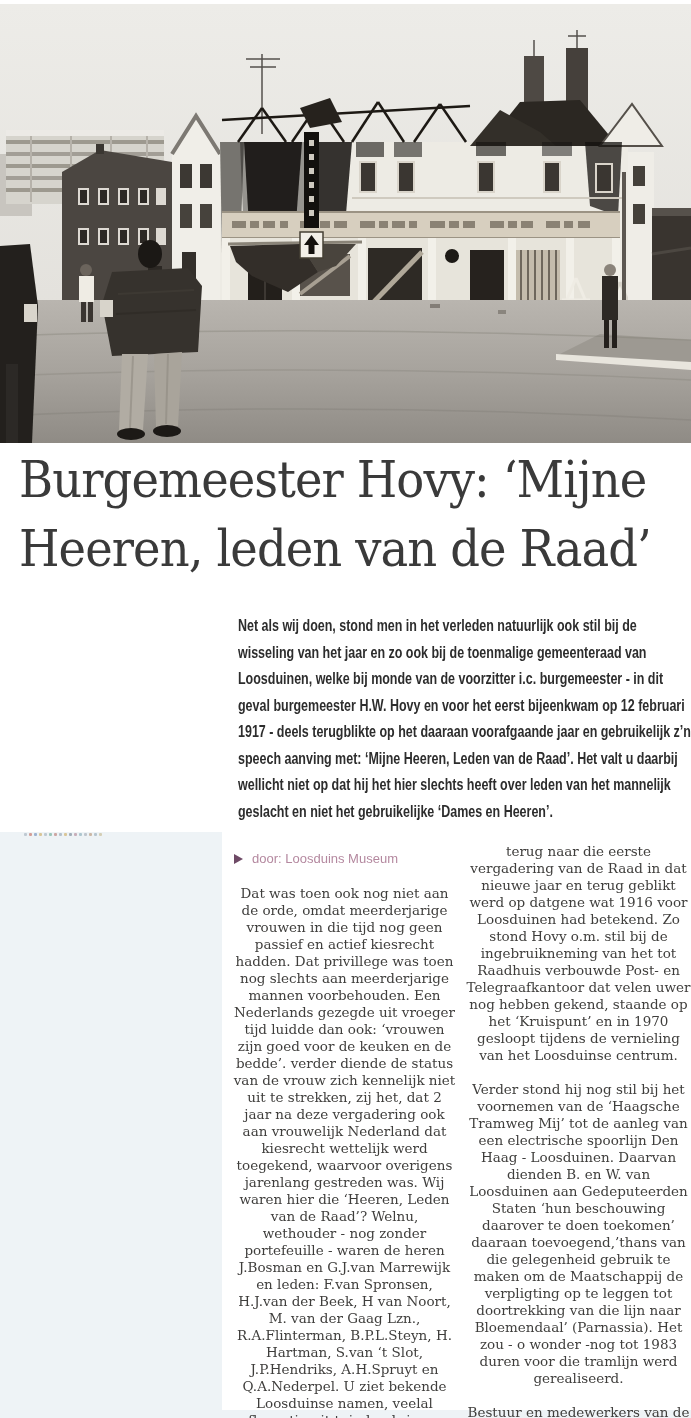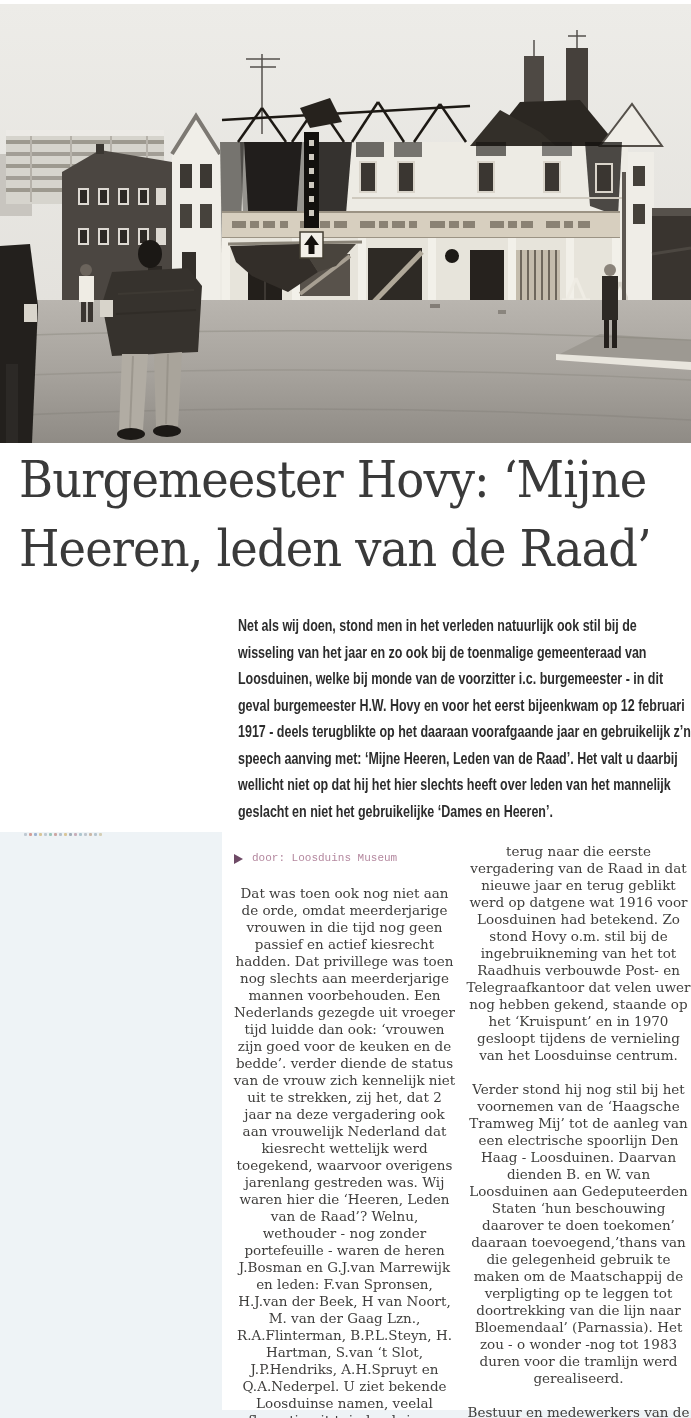--- a/index.html
+++ b/index.html
@@ -44,21 +44,21 @@
   .col p{margin:0 0 17px 0; text-align:center;}
   .col p:last-child{margin-bottom:0;}
 
   .byline{display:flex; align-items:center; gap:9px; margin:7px 0 18px 2px;}
   .byline .tri{
     width:0; height:0; flex:0 0 auto;
     border-left:9px solid var(--byline-marker-color);
     border-top:5.5px solid transparent; border-bottom:5.5px solid transparent;
   }
   .byline .byline-text{
-    font-family:Liberation Mono, monospace; font-size:11px; color:var(--byline-text-color);
+    font-family:Liberation Sans, sans-serif; font-size:13px; color:var(--byline-text-color);
     white-space:nowrap;
   }
 
   .artifact{position:absolute; left:24px; top:831px; width:96px; height:6px; display:flex; gap:2px; align-items:center; opacity:.55;}
   .artifact i{display:block; width:3px; height:3px; border-radius:1px;}
 </style>
 </head>
 <body>
 
 <div class="top-card"></div>

